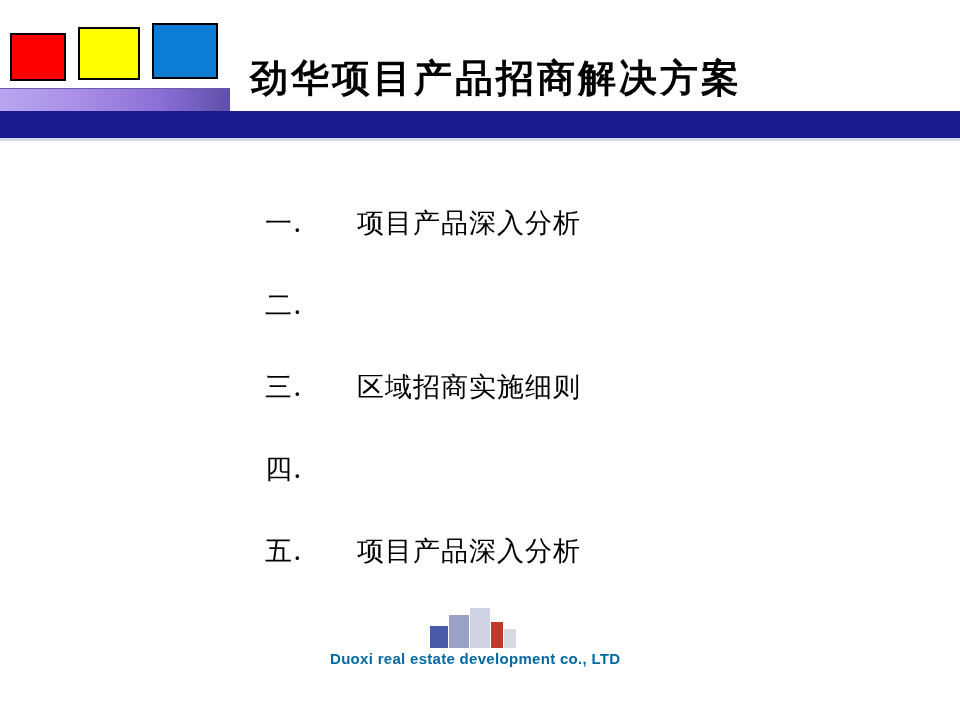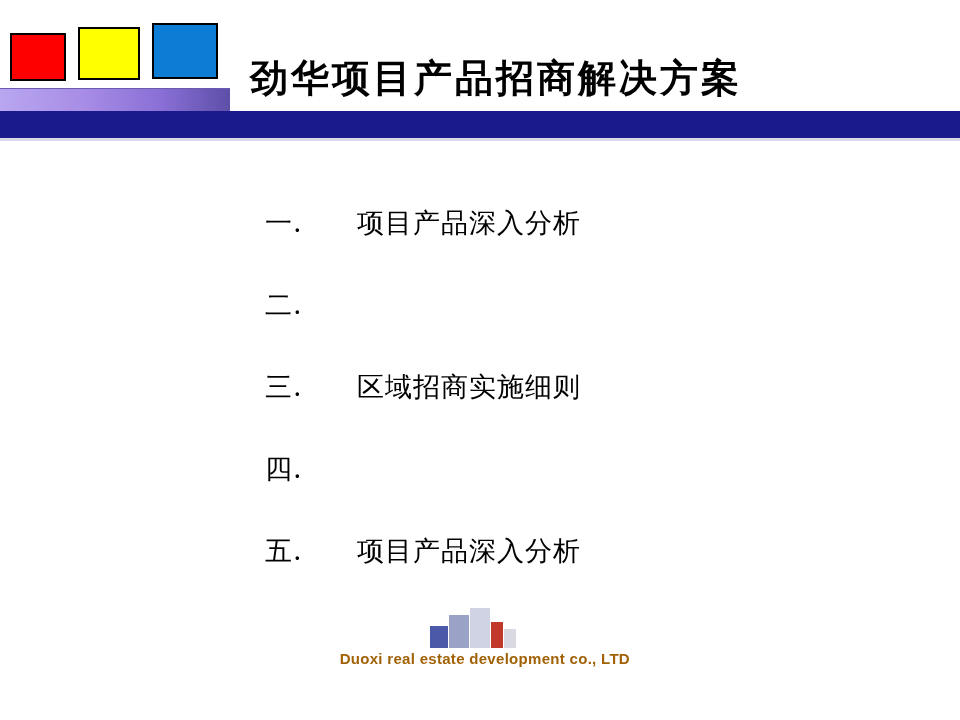--- a/index.html
+++ b/index.html
@@ -120,25 +120,25 @@
   .lb2 { left: 19px; width: 20px; height: 33px; background: #9aa3c6; }
   .lb3 { left: 40px; width: 20px; height: 40px; background: #cfd3e4; }
   .lb4 { left: 61px; width: 12px; height: 26px; background: #c0392b; }
   .lb5 { left: 74px; width: 12px; height: 19px; background: #d9d9e2; }
 
   .logo-text {
     position: absolute;
     left: 0;
     top: 42px;
     width: 300px;
-    text-align: right;
+    text-align: left;
     font-family: "Liberation Sans", sans-serif;
     font-size: 15px;
     font-weight: bold;
-    color: #a16207;
+    color: #0369a1;
     letter-spacing: 0.3px;
     white-space: nowrap;
   }
 </style>
 </head>
 <body>
 
 <div class="slide">
 
   <div class="swatch swatch-red"></div>

